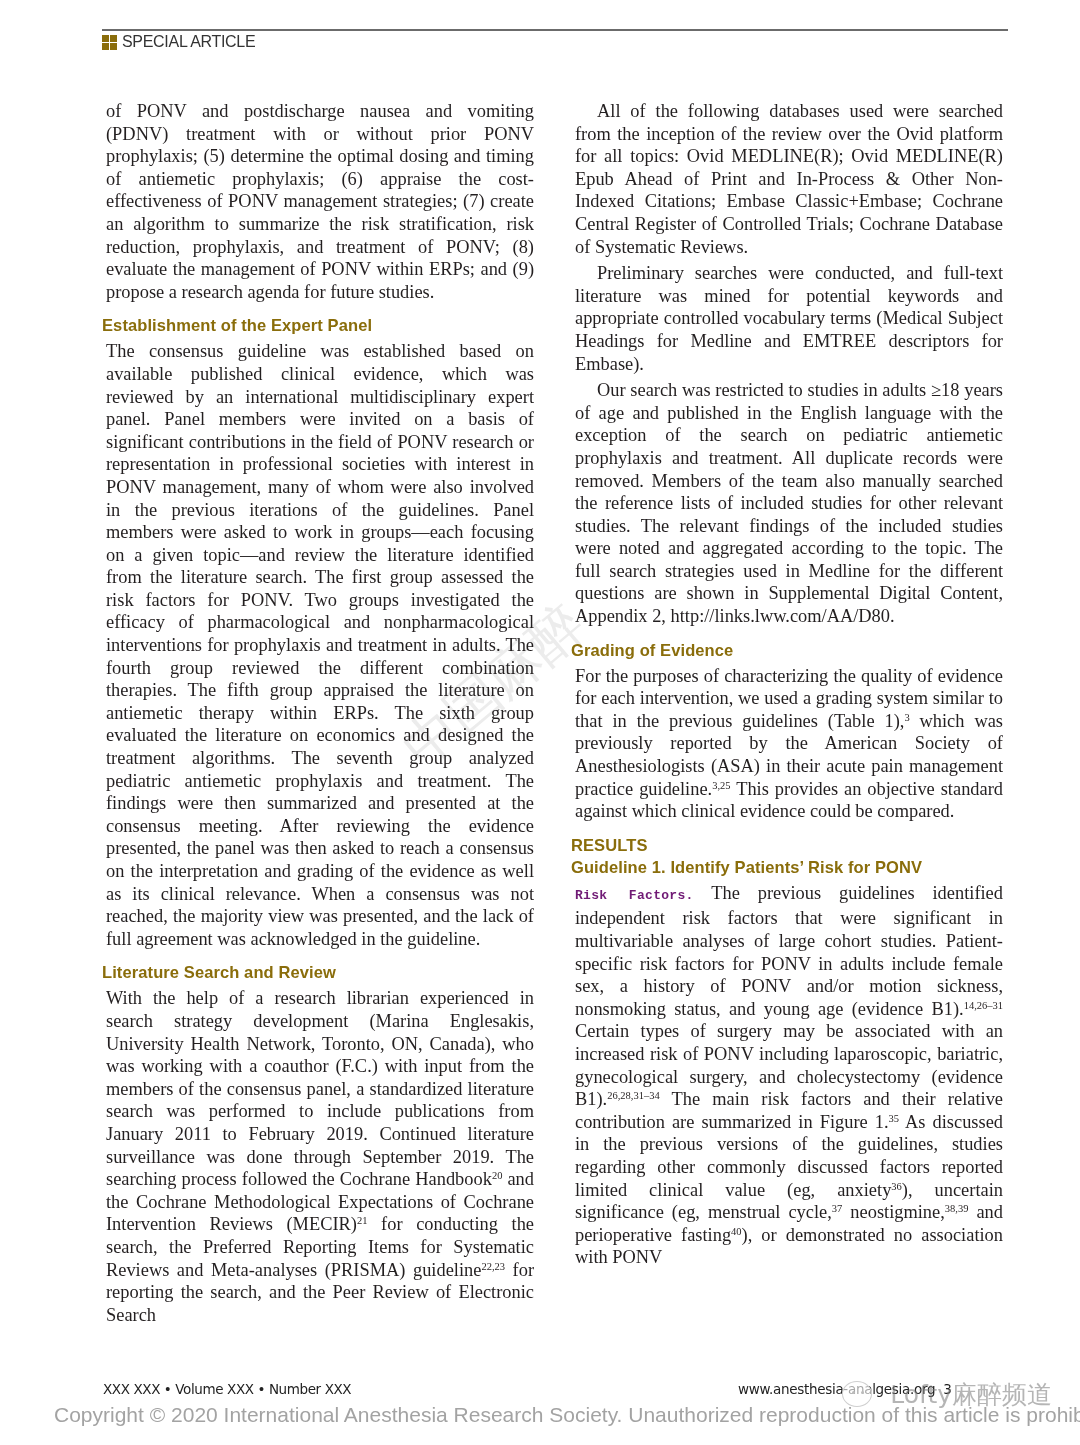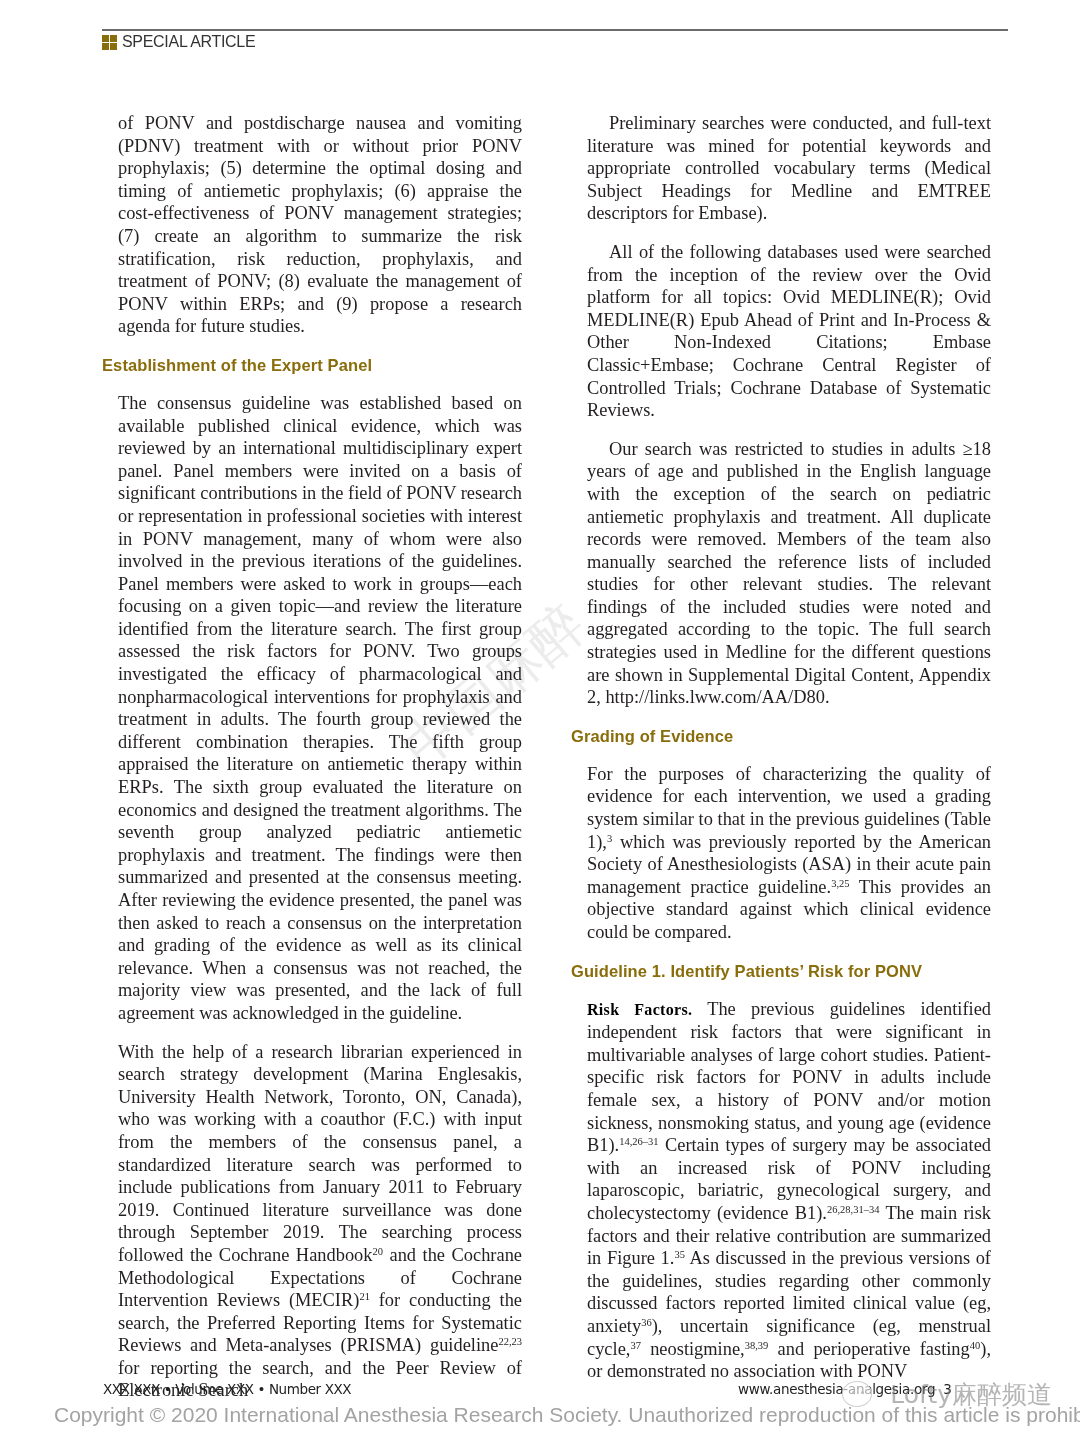--- a/index.html
+++ b/index.html
@@ -8,27 +8,27 @@
 
   .top-rule { position: absolute; left: 86px; top: 29px; width: 906px; height: 2px; background: #6b6b6b; }
   .header { position: absolute; left: 86px; top: 33px; height: 18px; display: flex; align-items: center; }
   .sq-icon { width: 15px; height: 15px; display: grid; grid-template-columns: 1fr 1fr; grid-template-rows: 1fr 1fr; gap: 1px; background: #fff; margin-right: 5px; }
   .sq-icon span { background: #8a6d0b; display: block; }
   .section-label { font-family: "Liberation Sans", sans-serif; font-size: 16px; color: #333; letter-spacing: -0.3px; }
 
   .col { position: absolute; top: 96px; width: 436px; font-family: "Liberation Serif", serif; font-size: 18.4px; line-height: 22.6px; color: #231f20; text-align: justify; hyphens: none; }
   .col-left { left: 86px; }
   .col-right { left: 555px; }
-  .col p { margin: 16px; }
+  .col p { margin: 4px; }
   .col p.indent { text-indent: 22px; }
   .col sup { font-size: 10.5px; line-height: 0; vertical-align: 6px; }
 
   .h2 { font-family: "Liberation Sans", sans-serif; font-weight: bold; font-size: 16.5px; color: #8a6d0b; line-height: 22px; margin: 0; letter-spacing: 0.1px; }
   .h2.gap { margin-top: 11px; }
-  .run-head { font-family: Liberation Serif, serif; font-weight: bold; font-size: 16px; color: #000000; letter-spacing: 0.3px; }
+  .run-head { font-family: Liberation Mono, monospace; font-weight: bold; font-size: 13px; color: #701a75; letter-spacing: 0.3px; }
 
   .footer-left { position: absolute; left: 87px; top: 1381px; font-family: "DejaVu Sans", sans-serif; font-size: 13.5px; color: #222; letter-spacing: -0.4px; }
   .footer-right { position: absolute; left: 722px; top: 1381px; font-family: "DejaVu Sans", sans-serif; font-size: 13.5px; color: #222; letter-spacing: -0.3px; }
   .copyright { position: absolute; left: 38px; top: 1403px; font-family: "Liberation Sans", sans-serif; font-size: 21px; color: #a3a3a3; white-space: nowrap; }
 
   .watermark-logo { position: absolute; left: 826px; top: 1378px; width: 210px; height: 32px; display: flex; align-items: center; }
   .wm-bubble { width: 32px; height: 24px; border: 1.5px solid #cfcfcf; border-radius: 50%; position: relative; background: rgba(255,255,255,0.6); }
   .wm-bubble::before, .wm-bubble::after { content: ""; position: absolute; top: 9px; width: 3px; height: 3px; border-radius: 50%; background: #bbb; }
   .wm-bubble::before { left: 9px; } .wm-bubble::after { left: 18px; }
   .wm-text { font-family: "DejaVu Sans", sans-serif; font-size: 25px; color: rgba(120,120,120,0.55); margin-left: 18px; white-space: nowrap; }
@@ -52,31 +52,33 @@
   </div>
 
   <div class="diag-watermark">中国麻醉</div>
 
   <div class="col col-left">
     <p>of PONV and postdischarge nausea and vomiting (PDNV) treatment with or without prior PONV prophylaxis; (5) determine the optimal dosing and timing of antiemetic prophylaxis; (6) appraise the cost-effectiveness of PONV management strategies; (7) create an algorithm to summarize the risk stratification, risk reduction, prophylaxis, and treatment of PONV; (8) evaluate the management of PONV within ERPs; and (9) propose a research agenda for future studies.</p>
 
     <h2 class="h2 gap">Establishment of the Expert Panel</h2>
     <p>The consensus guideline was established based on available published clinical evidence, which was reviewed by an international multidisciplinary expert panel. Panel members were invited on a basis of significant contributions in the field of PONV research or representation in professional societies with interest in PONV management, many of whom were also involved in the previous iterations of the guidelines. Panel members were asked to work in groups—each focusing on a given topic—and review the literature identified from the literature search. The first group assessed the risk factors for PONV. Two groups investigated the efficacy of pharmacological and nonpharmacological interventions for prophylaxis and treatment in adults. The fourth group reviewed the different combination therapies. The fifth group appraised the literature on antiemetic therapy within ERPs. The sixth group evaluated the literature on economics and designed the treatment algorithms. The seventh group analyzed pediatric antiemetic prophylaxis and treatment. The findings were then summarized and presented at the consensus meeting. After reviewing the evidence presented, the panel was then asked to reach a consensus on the interpretation and grading of the evidence as well as its clinical relevance. When a consensus was not reached, the majority view was presented, and the lack of full agreement was acknowledged in the guideline.</p>
 
+    <h2 class="h2 gap">Literature Search and Review</h2>
     <p><span>With the help of a research librarian experienced in search strategy development (Marina Englesakis, University Health Network, Toronto, ON, Canada), who was working with a coauthor (F.C.) with input from the members of the consensus panel, a standardized literature search was performed to include publications from January 2011 to February 2019. Continued literature surveillance was done through September 2019. The searching process followed the Cochrane Handbook</span><sup>20</sup><span> and the Cochrane Methodological Expectations of Cochrane Intervention Reviews (MECIR)</span><sup>21</sup><span> for conducting the search, the Preferred Reporting Items for Systematic Reviews and Meta-analyses (PRISMA) guideline</span><sup>22,23</sup><span> for reporting the search, and the Peer Review of Electronic Search</span></p>
   </div>
 
   <div class="col col-right">
+    <p class="indent">All of the following databases used were searched from the inception of the review over the Ovid platform for all topics: Ovid MEDLINE(R); Ovid MEDLINE(R) Epub Ahead of Print and In-Process &amp; Other Non-Indexed Citations; Embase Classic+Embase; Cochrane Central Register of Controlled Trials; Cochrane Database of Systematic Reviews.</p>
     <p class="indent">Preliminary searches were conducted, and full-text literature was mined for potential keywords and appropriate controlled vocabulary terms (Medical Subject Headings for Medline and EMTREE descriptors for Embase).</p>
-    <p class="indent">All of the following databases used were searched from the inception of the review over the Ovid platform for all topics: Ovid MEDLINE(R); Ovid MEDLINE(R) Epub Ahead of Print and In-Process &amp; Other Non-Indexed Citations; Embase Classic+Embase; Cochrane Central Register of Controlled Trials; Cochrane Database of Systematic Reviews.</p>
     <p class="indent">Our search was restricted to studies in adults ≥18 years of age and published in the English language with the exception of the search on pediatric antiemetic prophylaxis and treatment. All duplicate records were removed. Members of the team also manually searched the reference lists of included studies for other relevant studies. The relevant findings of the included studies were noted and aggregated according to the topic. The full search strategies used in Medline for the different questions are shown in Supplemental Digital Content, Appendix 2, http://links.lww.com/AA/D80.</p>
 
     <h2 class="h2 gap">Grading of Evidence</h2>
     <p><span>For the purposes of characterizing the quality of evidence for each intervention, we used a grading system similar to that in the previous guidelines (Table 1),</span><sup>3</sup><span> which was previously reported by the American Society of Anesthesiologists (ASA) in their acute pain management practice guideline.</span><sup>3,25</sup><span> This provides an objective standard against which clinical evidence could be compared.</span></p>
 
+    <h2 class="h2 gap">RESULTS</h2>
     <h2 class="h2">Guideline 1. Identify Patients’ Risk for PONV</h2>
     <p><span class="run-head">Risk Factors.</span><span> The previous guidelines identified independent risk factors that were significant in multivariable analyses of large cohort studies. Patient-specific risk factors for PONV in adults include female sex, a history of PONV and/or motion sickness, nonsmoking status, and young age (evidence B1).</span><sup>14,26–31</sup><span> Certain types of surgery may be associated with an increased risk of PONV including laparoscopic, bariatric, gynecological surgery, and cholecystectomy (evidence B1).</span><sup>26,28,31–34</sup><span> The main risk factors and their relative contribution are summarized in Figure 1.</span><sup>35</sup><span> As discussed in the previous versions of the guidelines, studies regarding other commonly discussed factors reported limited clinical value (eg, anxiety</span><sup>36</sup><span>), uncertain significance (eg, menstrual cycle,</span><sup>37</sup><span> neostigmine,</span><sup>38,39</sup><span> and perioperative fasting</span><sup>40</sup><span>), or demonstrated no association with PONV</span></p>
   </div>
 
   <div class="footer-left">XXX XXX • Volume XXX • Number XXX</div>
   <div class="footer-right"><span>www.anesthesia-analgesia.org</span>&nbsp;&nbsp;<span>3</span></div>
   <div class="watermark-logo">
     <span class="wm-bubble"></span>
     <span class="wm-text">Lofty麻醉频道</span>
   </div>

